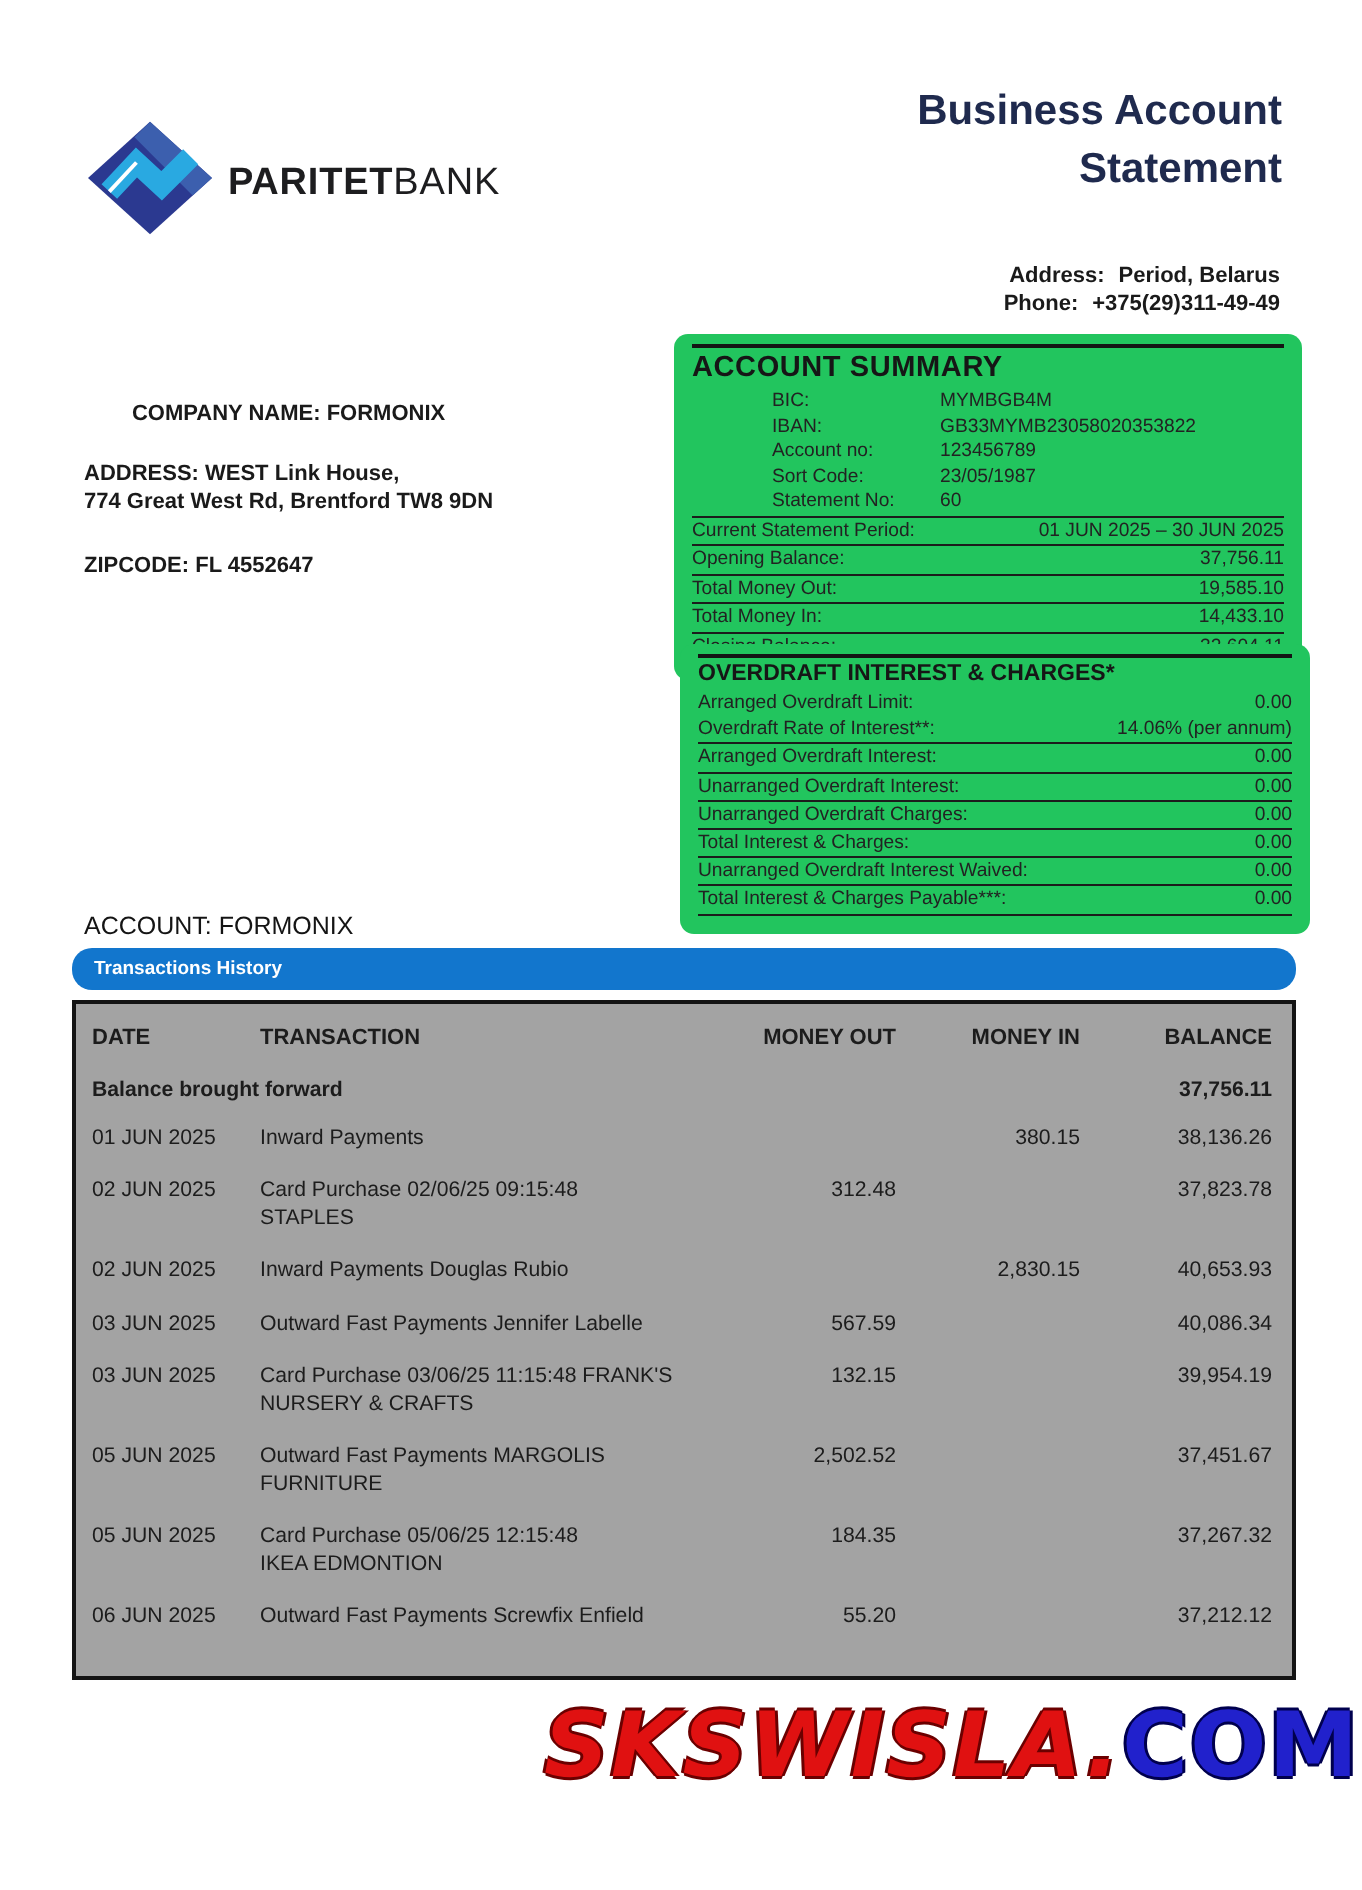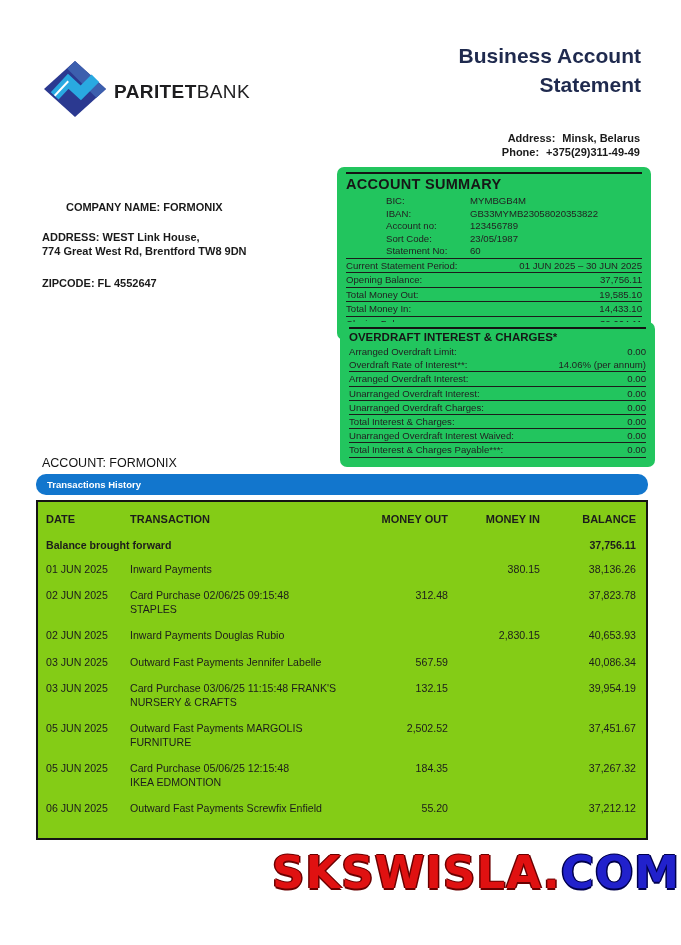--- a/index.html
+++ b/index.html
@@ -43,38 +43,39 @@
   .od-row.lined { border-top:1.4px solid #1c1c1c; }
   .od-row:last-child { border-bottom:1.6px solid #1c1c1c; }
 
   
   .account-heading { position:absolute; left:42px; top:456px; font-size:12.5px; font-weight:normal; color:#141414; }
   .trans-bar {
     position:absolute; left:36px; top:474px; width:612px; height:21px;
     background:#1276cd; border-radius:10px; color:#fff;
     font-size:9.5px; font-weight:bold; line-height:21px; padding-left:11px;
   }
-  .trans-table { position:absolute; left:36px; top:500px; width:612px; border:2.2px solid #141414; padding:2px 10px 16px 8px; background:#84cc16; }
+  .trans-table { position:absolute; left:36px; top:500px; width:612px; border:2.2px solid #141414; padding:2px 10px 16px 8px; background:#a3a3a3; }
   .t-row { display:flex; align-items:flex-start; padding:6.5px 0; font-size:10.6px; color:#1c1c1c; }
   .t-row.head { font-weight:bold; font-size:11px; padding:9px 0 4px 0; }
   .t-row.opening { font-weight:bold; padding:8px 0 4px 0; }
   .c-date { width:84px; flex:none; }
   .c-desc { flex:1; padding-right:6px; white-space:pre-line; line-height:13.5px; }
   .c-out  { width:86px; flex:none; text-align:right; }
   .c-in   { width:92px; flex:none; text-align:right; }
   .c-bal  { width:96px; flex:none; text-align:right; }
 
   
   .watermark {
     position:absolute; left:272px; top:846px; font-family:"DejaVu Sans", sans-serif;
     font-size:45px; font-weight:bold; letter-spacing:1px; white-space:nowrap;
   }
   .wm-red {
     color:#e01111;
     text-shadow:-1.5px 0 #6b0000, 1.5px 0 #6b0000, 0 -1.5px #6b0000, 0 1.5px #6b0000;
+    font-style:italic;
   }
   .wm-blue {
     color:#2121cc;
     text-shadow:-1.5px 0 #00004e, 1.5px 0 #00004e, 0 -1.5px #00004e, 0 1.5px #00004e;
   }
 </style>
 </head>
 <body>
 
 <div class="page">
@@ -88,21 +89,21 @@
     </svg>
     <div class="logo-text">
       <span class="b1">PARITET</span><span class="b2">BANK</span>
     </div>
   </div>
 
   <div class="doc-title">Business Account Statement</div>
 
   <div class="contact">
     <div>
-      <span class="lbl">Address:</span><span>Minsk, Belarus</span>
+      <span class="lbl">Address:</span><span>Period, Belarus</span>
     </div>
     <div>
       <span class="lbl">Phone:</span><span>+375(29)311-49-49</span>
     </div>
   </div>
 
   <div class="company">
     <div class="row1">COMPANY NAME: FORMONIX</div>
     <div class="addr">ADDRESS: WEST Link House,</div>
     <div class="addr">774 Great West Rd, Brentford TW8 9DN</div>

